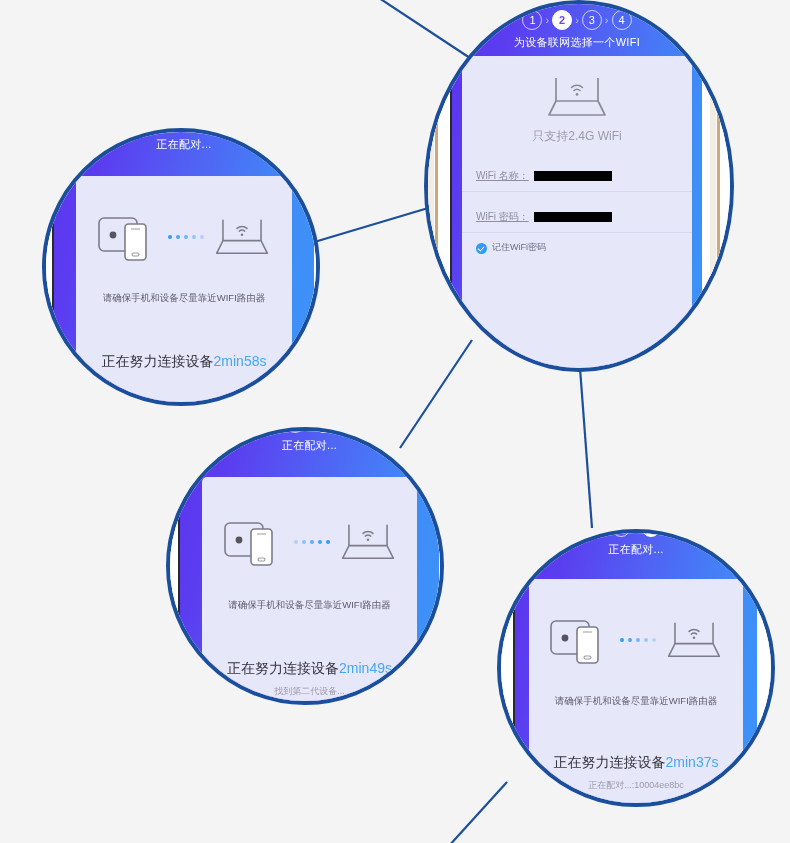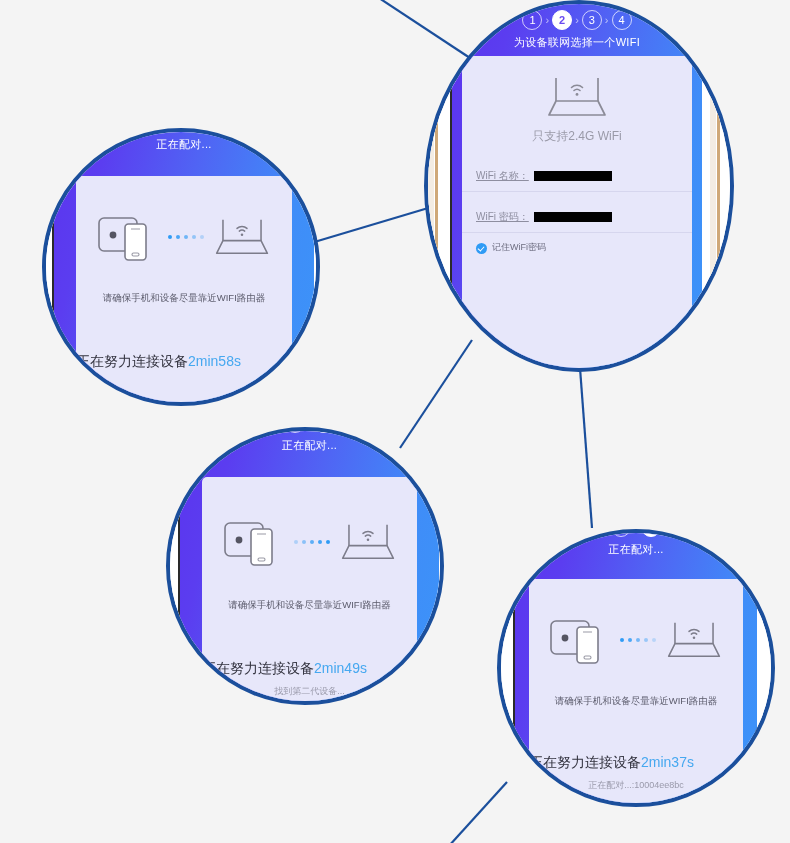--- a/index.html
+++ b/index.html
@@ -205,20 +205,21 @@
     height: 4px;
     border-radius: 50%;
     background: #2f9bf5;
   }
   .pair-hint {
     text-align: center;
     font-size: 9.5px;
     color: #5b5b6b;
   }
   .pair-status {
+    text-align: center;
     font-size: 14px;
     color: #33333f;
     white-space: nowrap;
   }
   .pair-status .time {
     color: #46a8f0;
   }
   .pair-sub {
     text-align: center;
     font-size: 9px;

